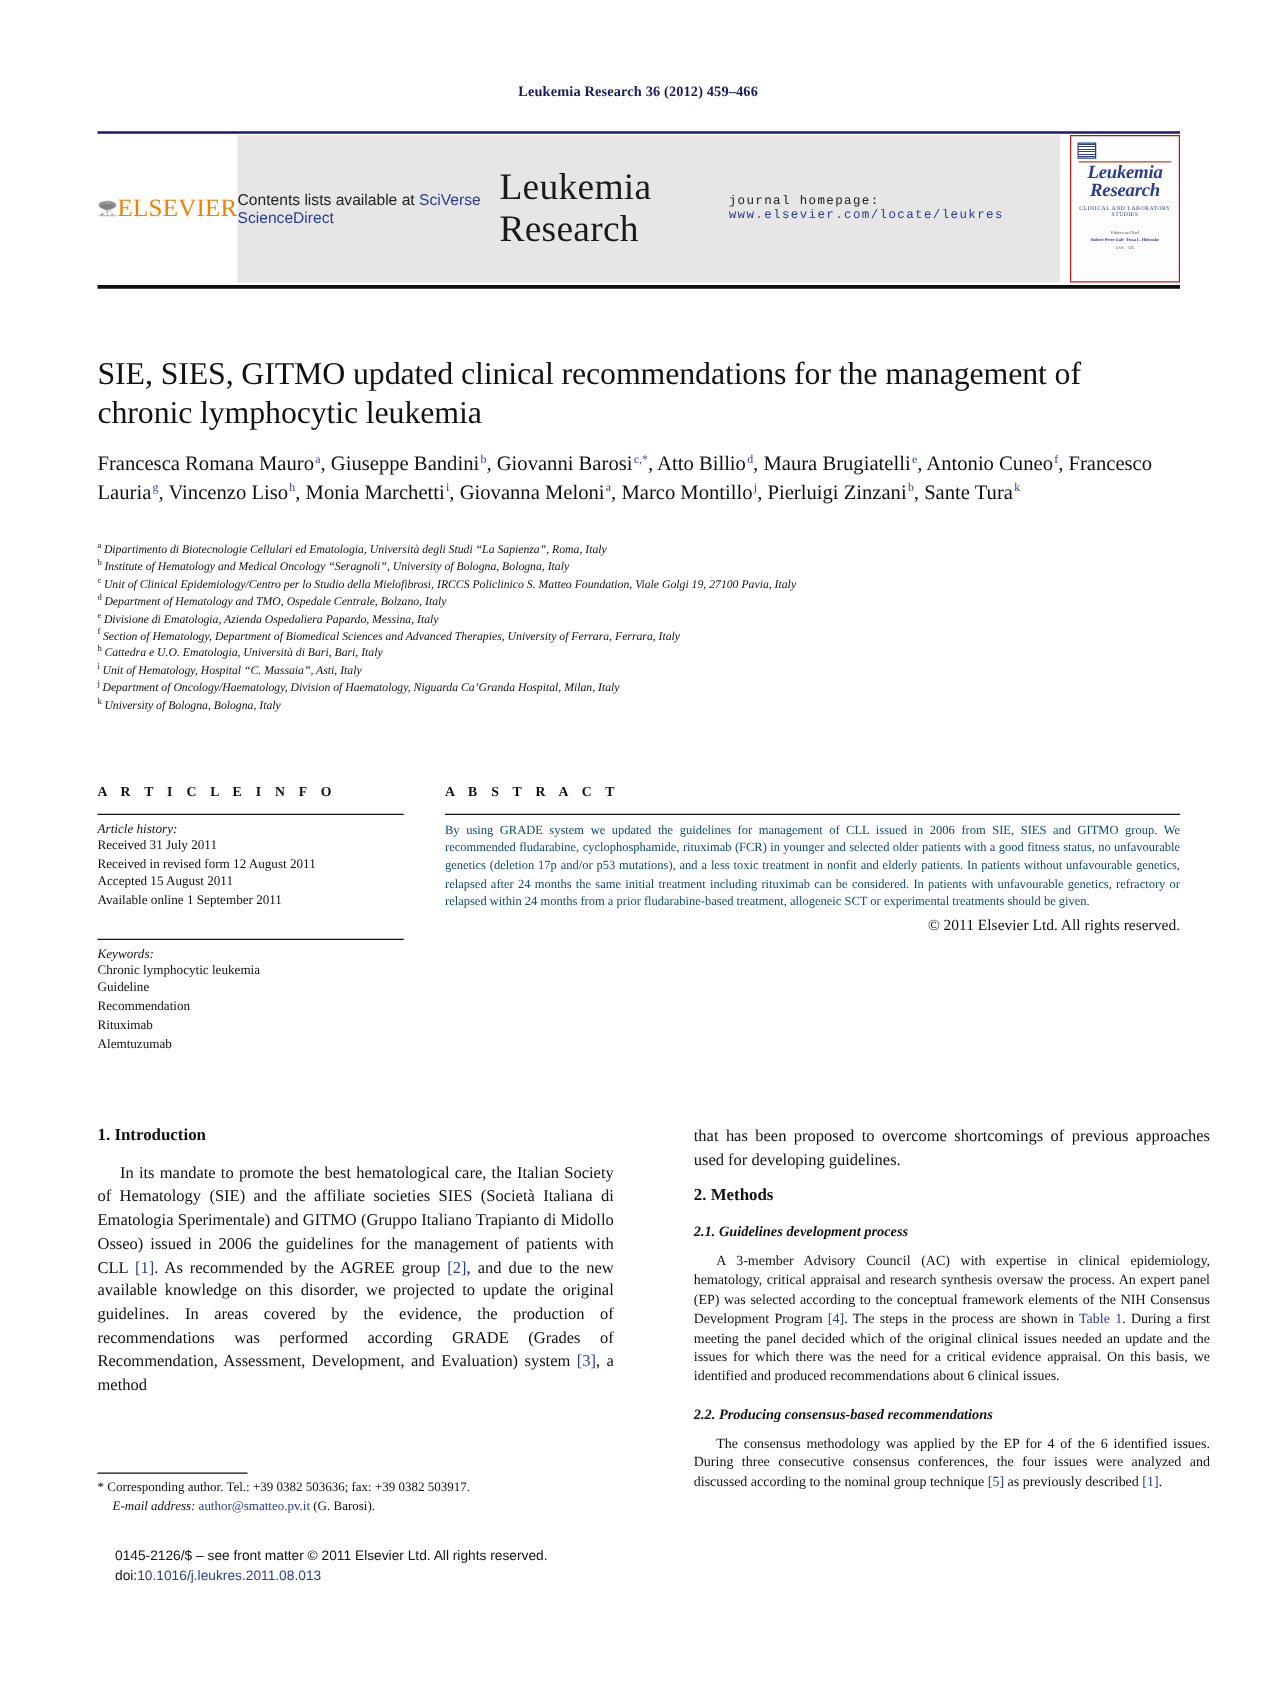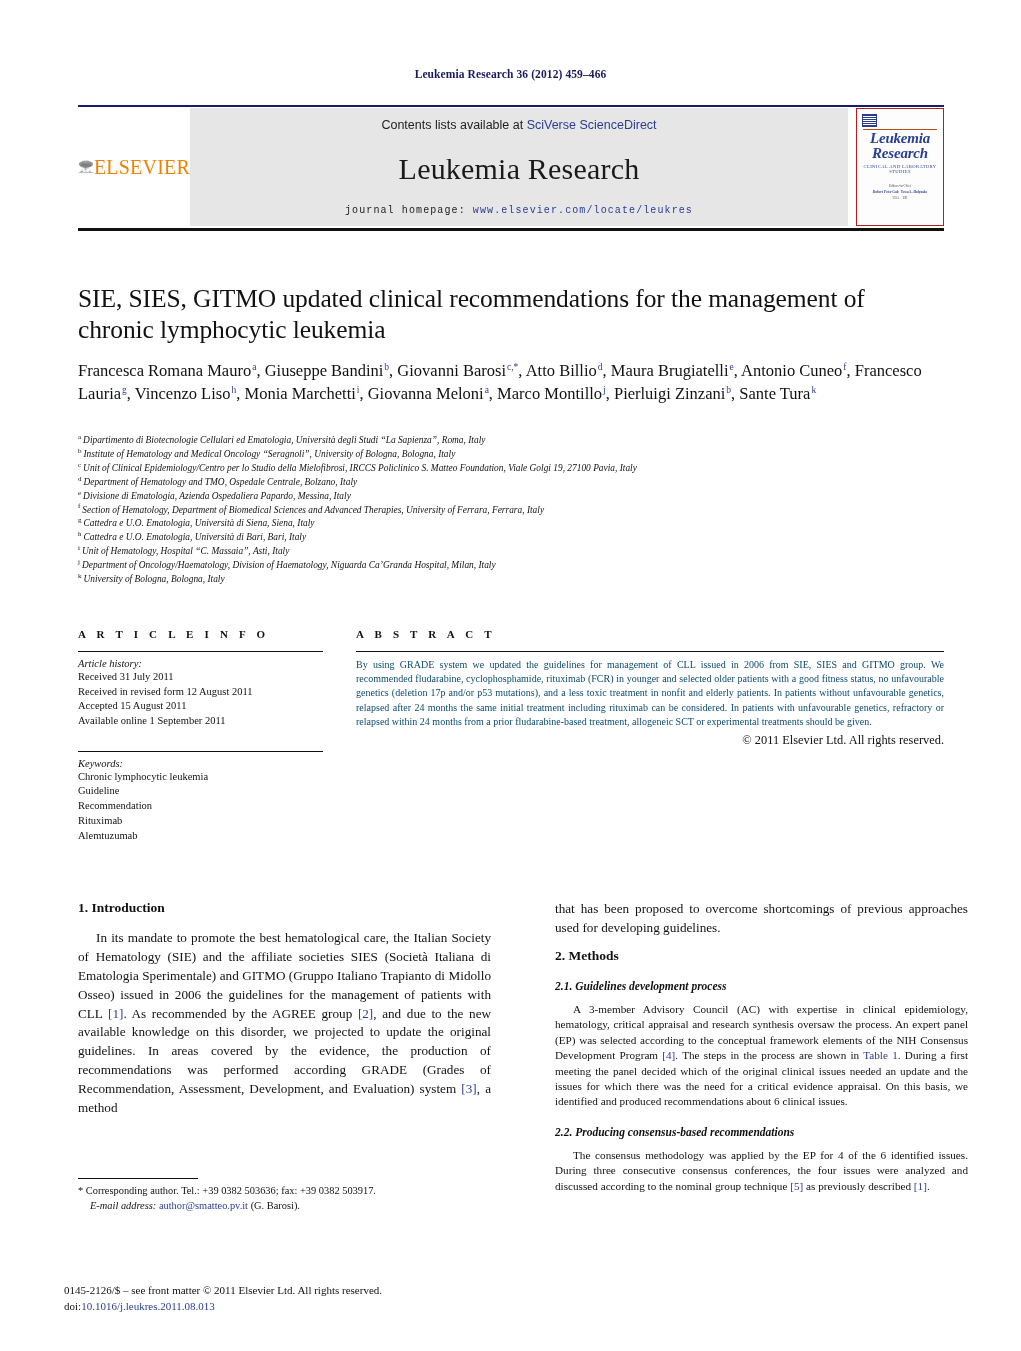--- a/index.html
+++ b/index.html
@@ -70,21 +70,21 @@
     font-weight: normal;
     color: #ef8200;
     letter-spacing: 0.2px;
     line-height: 1;
     margin-top: 1px;
   }
   .banner {
     flex: 1 1 auto;
     background: #e6e6e6;
     display: flex;
-    flex-direction: column;
+    flex-direction: row;
     justify-content: space-between;
     align-items: center;
     padding: 10px 0 10px 0;
     box-sizing: border-box;
   }
   .banner-contents {
     font-family: "Liberation Sans", sans-serif;
     font-size: 12.5px;
     color: #222;
   }
@@ -329,27 +329,26 @@
   .fn-line {
     font-family: "Liberation Serif", serif;
     font-size: 10.4px;
     line-height: 1.42;
     color: #111;
   }
   .fn-line .it { font-style: italic; }
   .fn-line .mail { color: #2b3d8f; }
   .imprint {
     position: absolute;
-    left: 64px; top: 1238px;
+    left: 92px; top: 1238px;
     width: 560px;
-    font-family: Liberation Serif, serif;
+    font-family: Liberation Sans, sans-serif;
     font-size: 11px;
     line-height: 1.45;
     color: #111;
-    margin-top: 45px;
   }
   .imprint .doi { color: #2b3d8f; }
 </style>
 </head>
 <body>
 
 <div class="page">
 
   <div class="runninghead">Leukemia Research 36 (2012) 459–466</div>
 
@@ -424,21 +423,20 @@
     <div class="authors"><span>Francesca Romana Mauro</span><sup>a</sup><span>, </span><span>Giuseppe Bandini</span><sup>b</sup><span>, </span><span>Giovanni Barosi</span><sup>c,*</sup><span>, </span><span>Atto Billio</span><sup>d</sup><span>, </span><span>Maura Brugiatelli</span><sup>e</sup><span>, </span><span>Antonio Cuneo</span><sup>f</sup><span>, </span><span>Francesco Lauria</span><sup>g</sup><span>, </span><span>Vincenzo Liso</span><sup>h</sup><span>, </span><span>Monia Marchetti</span><sup>i</sup><span>, </span><span>Giovanna Meloni</span><sup>a</sup><span>, </span><span>Marco Montillo</span><sup>j</sup><span>, </span><span>Pierluigi Zinzani</span><sup>b</sup><span>, </span><span>Sante Tura</span><sup>k</sup><span></span></div>
   </div>
 
   <div class="affils">
       <div><sup>a</sup><span>Dipartimento di Biotecnologie Cellulari ed Ematologia, Università degli Studi “La Sapienza”, Roma, Italy</span></div>
       <div><sup>b</sup><span>Institute of Hematology and Medical Oncology “Seragnoli”, University of Bologna, Bologna, Italy</span></div>
       <div><sup>c</sup><span>Unit of Clinical Epidemiology/Centro per lo Studio della Mielofibrosi, IRCCS Policlinico S. Matteo Foundation, Viale Golgi 19, 27100 Pavia, Italy</span></div>
       <div><sup>d</sup><span>Department of Hematology and TMO, Ospedale Centrale, Bolzano, Italy</span></div>
       <div><sup>e</sup><span>Divisione di Ematologia, Azienda Ospedaliera Papardo, Messina, Italy</span></div>
       <div><sup>f</sup><span>Section of Hematology, Department of Biomedical Sciences and Advanced Therapies, University of Ferrara, Ferrara, Italy</span></div>
-      <div><sup>g</sup><span>Cattedra e U.O. Ematologia, Università di Siena, Siena, Italy</span></div>
       <div><sup>h</sup><span>Cattedra e U.O. Ematologia, Università di Bari, Bari, Italy</span></div>
       <div><sup>i</sup><span>Unit of Hematology, Hospital “C. Massaia”, Asti, Italy</span></div>
       <div><sup>j</sup><span>Department of Oncology/Haematology, Division of Haematology, Niguarda Ca’Granda Hospital, Milan, Italy</span></div>
       <div><sup>k</sup><span>University of Bologna, Bologna, Italy</span></div>
     </div>
 
   <div class="infoabs">
 
     <div class="col-info">
       <div class="sec-head">A R T I C L E   I N F O</div>

